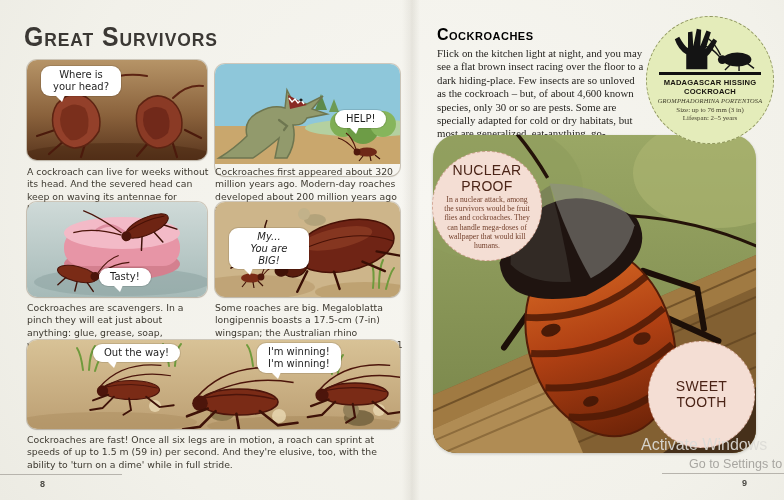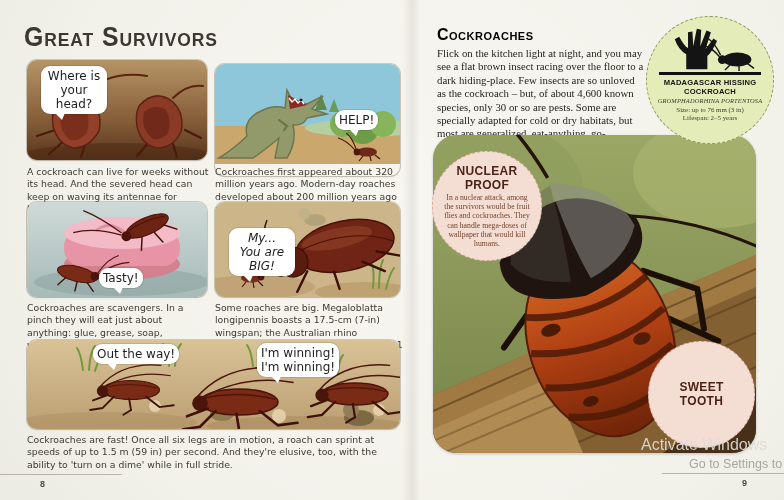--- a/index.html
+++ b/index.html
@@ -18,43 +18,43 @@
     font-weight:bold;font-variant:small-caps;font-size:27px;letter-spacing:1px;
     color:#3b3834;transform:scaleX(.92);transform-origin:left top;white-space:nowrap;}
   .section-heading{left:437px;top:26px;font-family:"Liberation Sans",sans-serif;
     font-weight:bold;font-variant:small-caps;font-size:16px;letter-spacing:.5px;color:#000000;}
   .intro{left:437px;top:47px;width:207px;font-family:"Liberation Serif",serif;
     font-size:10.8px;line-height:1.24;color:#262420;}
   
   .panel{border-radius:10px;overflow:hidden;box-shadow:0 0 0 1px rgba(110,90,60,.28), 0 1px 2px rgba(0,0,0,.12);}
   .panel svg{display:block;}
   .caption{font-size:9.3px;line-height:1.32;color:#3e3a31;}
-  .bubble{position:absolute;background:#fff;border-radius:9px;padding:3px 4px;
-    font-size:12px;line-height:1.18;color:#1e1e1e;text-align:center;white-space:pre-line;
+  .bubble{position:absolute;background:#fff;border-radius:9px;padding:3px 11px;
+    font-size:10px;line-height:1.18;color:#1e1e1e;text-align:center;white-space:pre-line;
     box-shadow:0 0 0 1px rgba(0,0,0,.10);}
   .bubble:after{content:"";position:absolute;bottom:-6px;left:14px;
     border:7px solid transparent;border-top-color:#fff;border-bottom:0;border-right-width:3px;}
   
   .rule{height:1px;background:#b7b4ad;}
   .pageno{font-size:9px;font-weight:bold;color:#4c4a45;font-family:"Liberation Sans",sans-serif;}
   
   .photo{left:433px;top:135px;width:323px;height:318px;border-radius:24px;overflow:hidden;
     box-shadow:0 1px 3px rgba(0,0,0,.2);}
   .badge{left:646px;top:16px;width:128px;height:128px;border-radius:50%;
     background:#e4ecba;border:1.5px dashed #8f965e;box-sizing:border-box;
     text-align:center;z-index:5;padding-top:10px;}
   .badge-name{font-family:"Liberation Sans",sans-serif;font-weight:bold;font-size:7.6px;
     letter-spacing:.2px;color:#16130e;text-transform:uppercase;line-height:1.25;}
   .badge-species{font-family:"Liberation Serif",serif;font-style:italic;font-size:6.4px;
     color:#3c3a28;text-transform:uppercase;letter-spacing:.2px;margin-top:1px;}
   .badge-stat{font-family:"Liberation Serif",serif;font-size:6.9px;color:#46422f;margin-top:1.5px;}
   .badge-rule{width:102px;height:2.5px;background:#101010;margin:1px auto 3px auto;}
   .fact{border-radius:50%;background:#f4ded4;border:1.5px dashed #d3a695;box-sizing:border-box;
     text-align:center;z-index:6;display:flex;flex-direction:column;justify-content:center;}
-  .fact-title{font-family:"Liberation Sans",sans-serif;font-weight:bold;font-size:12px;
+  .fact-title{font-family:"Liberation Sans",sans-serif;font-weight:normal;font-size:14px;
     letter-spacing:.3px;color:#4b2417;text-transform:uppercase;margin-bottom:1px;}
   .fact-text{font-family:"Liberation Serif",serif;font-size:7.7px;line-height:1.18;color:#74412d;}
   .fact-nuclear{left:432px;top:151px;width:110px;height:110px;padding:10px 11px;}
   .fact-sweet{left:648px;top:341px;width:107px;height:107px;padding:9px 10px;}
   
   .wm1{left:641px;top:436px;font-family:"Liberation Sans",sans-serif;font-size:16px;
     color:#dddcd7;opacity:.92;z-index:9;white-space:nowrap;}
   .wm2{left:689px;top:457px;font-family:"Liberation Sans",sans-serif;font-size:12.5px;
     color:#a8a6a1;z-index:9;white-space:nowrap;}
 </style>

